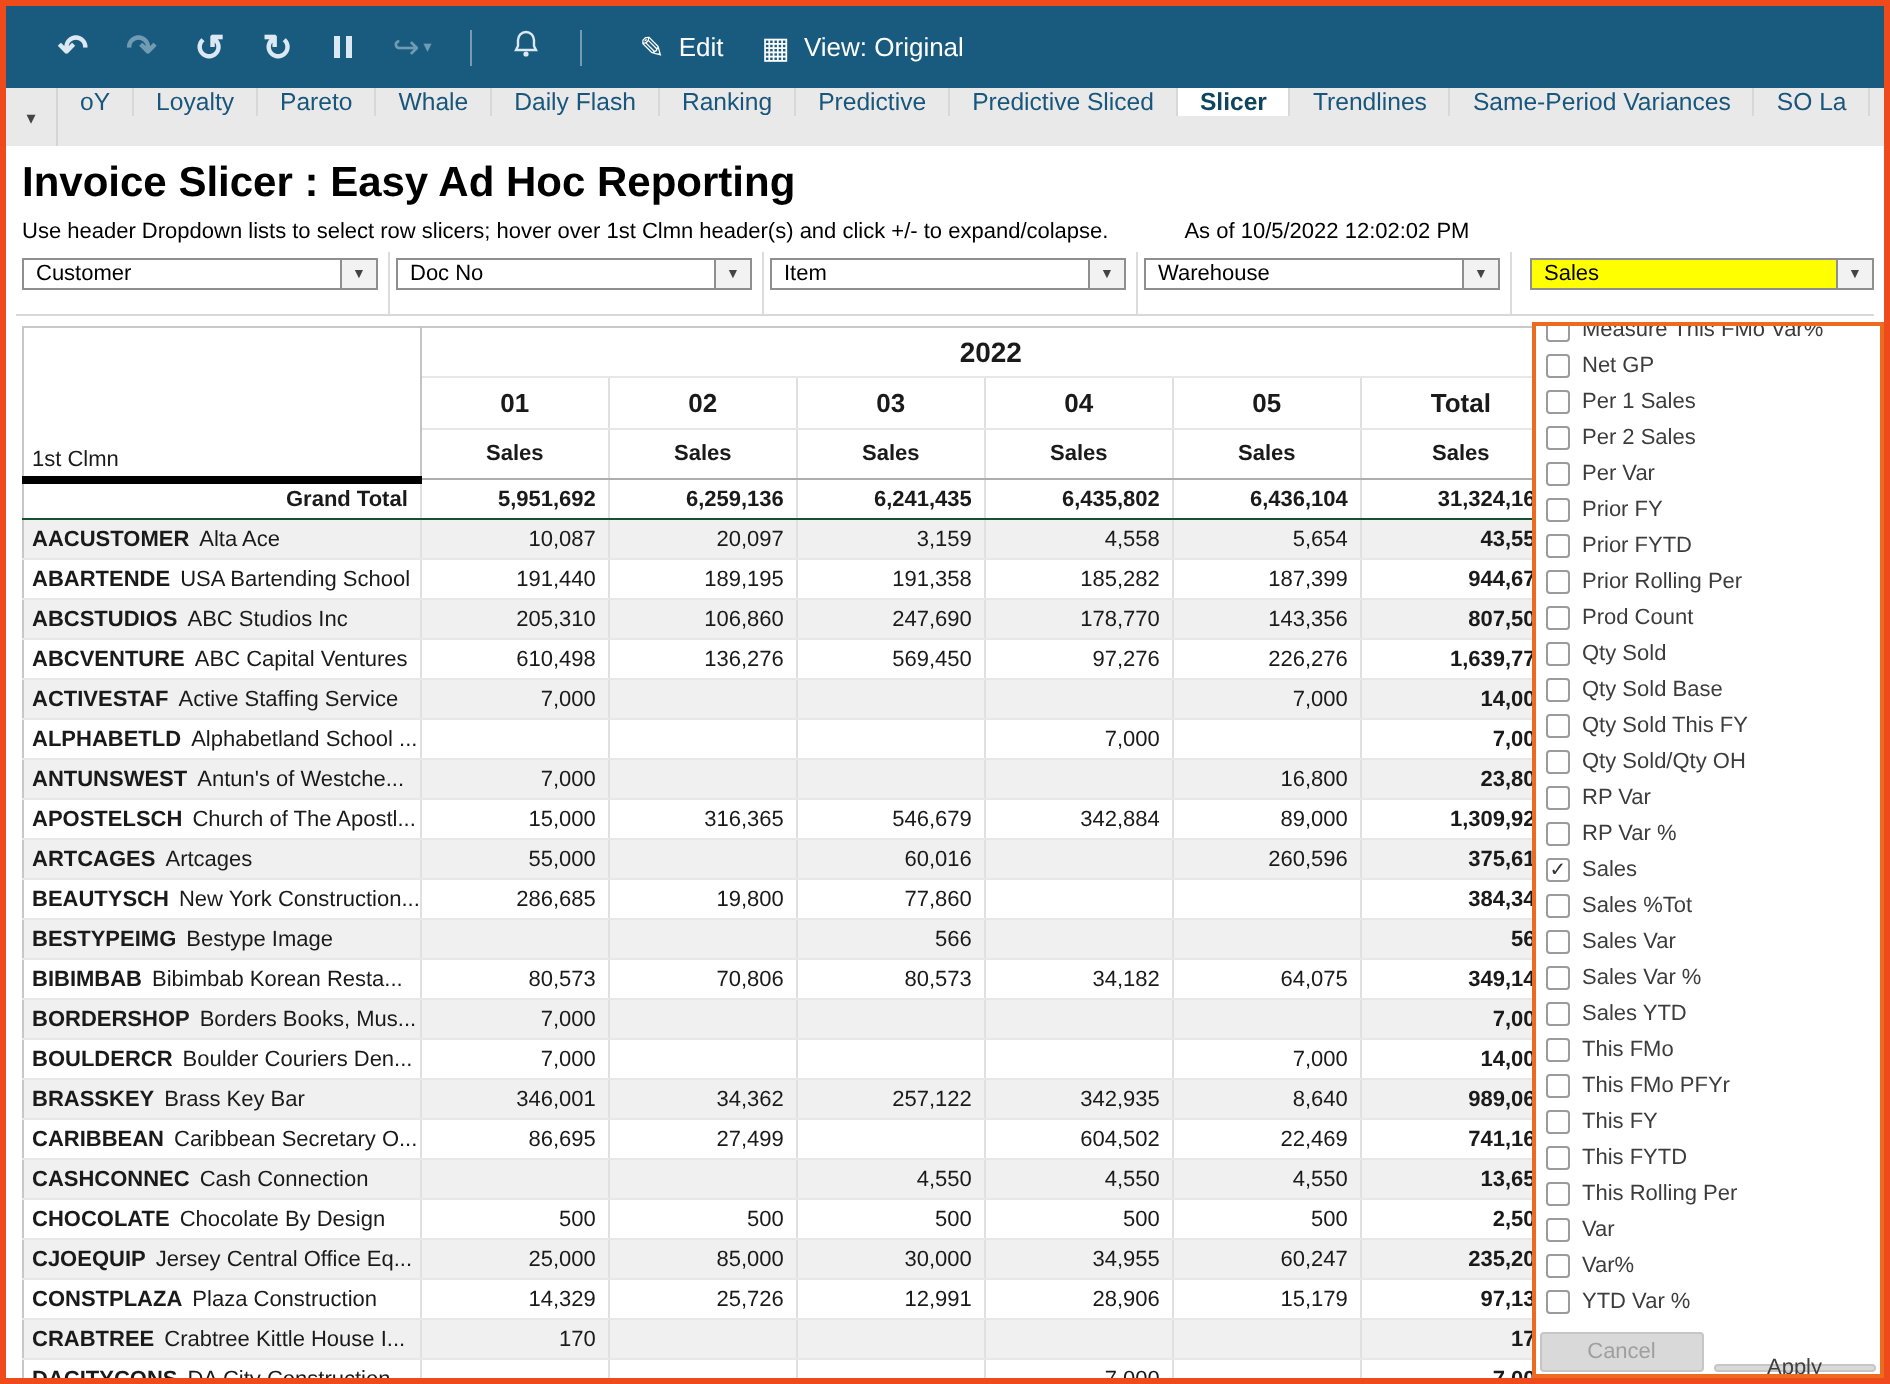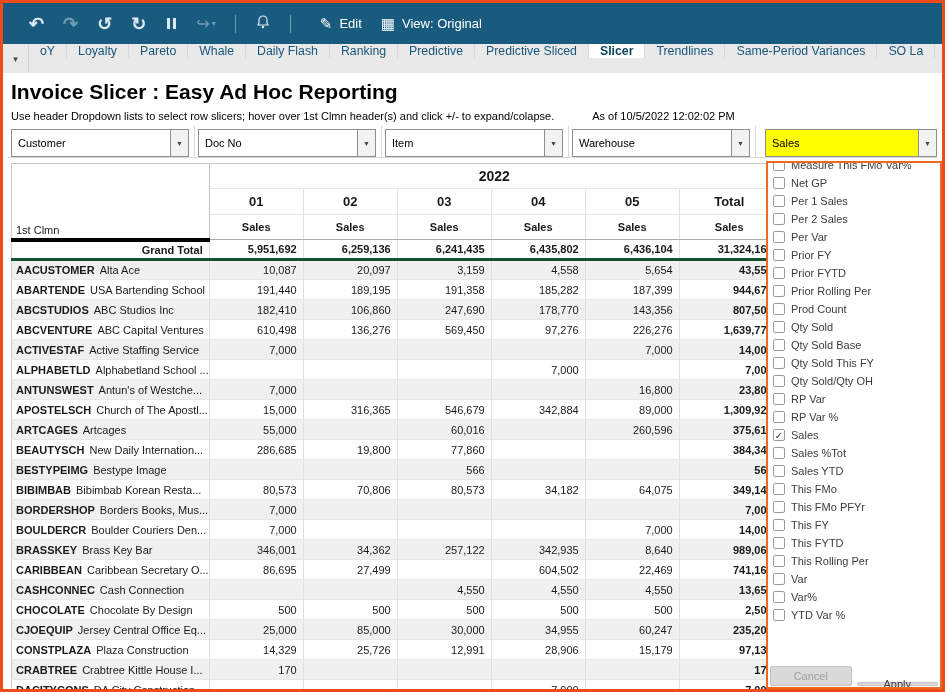--- a/index.html
+++ b/index.html
@@ -31,38 +31,38 @@
     white-space:nowrap;cursor:pointer;}
   .tab.active{background:#fff;font-weight:bold;color:#10455f;}
   
   .page-title{position:absolute;left:8px;top:77px;font-size:21px;font-weight:bold;color:#000;}
   .subtitle-row{position:absolute;left:8px;top:107px;font-size:11px;color:#000;white-space:nowrap;display:flex;}
   .asof{margin-left:38px;}
   
   .filters{position:absolute;left:5px;top:123px;width:929px;height:31px;border-bottom:1px solid #d9d9d9;}
   .fdiv{position:absolute;top:0;bottom:0;width:1px;background:#dcdcdc;}
   .combo{position:absolute;top:3px;display:flex;align-items:stretch;border:1px solid #8f8f8f;
-    background:#fff;height:28px;box-sizing:border-box;font-size:11px;cursor:pointer;}
+    background:#fff;height:16px;box-sizing:border-box;font-size:11px;cursor:pointer;}
   .combo-label{flex:1;display:flex;align-items:center;padding:0 6px;white-space:nowrap;overflow:hidden;color:#000;}
   .combo-caret{width:17px;border-left:1px solid #8f8f8f;display:flex;align-items:center;
     justify-content:center;font-size:7px;color:#444;background:#f2f2f2;flex:none;}
   .combo.yellow .combo-label{background:#ffff00;}
   
   .pivot-wrap{position:absolute;left:8px;top:160px;}
   #pivot{border-collapse:collapse;table-layout:fixed;background:#fff;border:1px solid #c8c8c8;
     font-family:"Liberation Sans",sans-serif;color:#1a1a1a;}
   #pivot td{border-right:1px solid #e0e0e0;border-bottom:1px solid #e7e7e7;padding:0;
     overflow:hidden;white-space:nowrap;}
   #pivot .corner{vertical-align:bottom;font-size:11px;padding:2px 4px;
     border-right:1px solid #c4c4c4;border-bottom:4px solid #000000;}
   #pivot .year{font-size:14px;font-weight:bold;text-align:center;height:24px;}
   #pivot .mon{font-size:13px;font-weight:bold;text-align:center;height:25px;}
   #pivot .meas{font-size:11px;font-weight:bold;text-align:center;height:24px;border-bottom:1px solid #aeaeae;}
   #pivot tbody tr{height:20px;}
-  #pivot .gt td{font-weight:bold;border-bottom:3px solid #14532d;}
+  #pivot .gt td{font-weight:bold;border-bottom:1px solid #14532d;}
   #pivot .gt-label{text-align:right;padding-right:6px;font-size:11px;}
   #pivot .lbl{padding-left:4px;font-size:11px;}
   #pivot .code{font-weight:bold;}
   #pivot .name{margin-left:5px;}
   #pivot .num{text-align:right;padding-right:6px;font-size:11px;}
   #pivot .total-col{font-weight:bold;}
   #pivot tr.band td{background:#f0f0f0;}
   
   .measure-panel{position:absolute;left:763px;top:158px;width:176px;height:528px;background:#fff;
     border:2px solid #ed6b21;box-sizing:border-box;overflow:hidden;z-index:5;}
@@ -218,21 +218,21 @@
           <td class="lbl"><span class="code">ABARTENDE</span><span class="name">USA Bartending School</span></td>
           <td class="num">191,440</td>
           <td class="num">189,195</td>
           <td class="num">191,358</td>
           <td class="num">185,282</td>
           <td class="num">187,399</td>
           <td class="num total-col">944,674</td>
         </tr>
         <tr class="band">
           <td class="lbl"><span class="code">ABCSTUDIOS</span><span class="name">ABC Studios Inc</span></td>
-          <td class="num">182,410</td>
+          <td class="num">205,310</td>
           <td class="num">106,860</td>
           <td class="num">247,690</td>
           <td class="num">178,770</td>
           <td class="num">143,356</td>
           <td class="num total-col">807,506</td>
         </tr>
         <tr class="">
           <td class="lbl"><span class="code">ABCVENTURE</span><span class="name">ABC Capital Ventures</span></td>
           <td class="num">610,498</td>
           <td class="num">136,276</td>
@@ -280,21 +280,21 @@
         <tr class="band">
           <td class="lbl"><span class="code">ARTCAGES</span><span class="name">Artcages</span></td>
           <td class="num">55,000</td>
           <td class="num"></td>
           <td class="num">60,016</td>
           <td class="num"></td>
           <td class="num">260,596</td>
           <td class="num total-col">375,612</td>
         </tr>
         <tr class="">
-          <td class="lbl"><span class="code">BEAUTYSCH</span><span class="name">New Daily Internation...</span></td>
+          <td class="lbl"><span class="code">BEAUTYSCH</span><span class="name">New York Construction...</span></td>
           <td class="num">286,685</td>
           <td class="num">19,800</td>
           <td class="num">77,860</td>
           <td class="num"></td>
           <td class="num"></td>
           <td class="num total-col">384,345</td>
         </tr>
         <tr class="band">
           <td class="lbl"><span class="code">BESTYPEIMG</span><span class="name">Bestype Image</span></td>
           <td class="num"></td>
@@ -472,20 +472,28 @@
       <div class="mp-item">
         <span class="checkbox checked"></span>
         <span>Sales</span>
       </div>
       <div class="mp-item">
         <span class="checkbox"></span>
         <span>Sales %Tot</span>
       </div>
       <div class="mp-item">
         <span class="checkbox"></span>
+        <span>Sales Var</span>
+      </div>
+      <div class="mp-item">
+        <span class="checkbox"></span>
+        <span>Sales Var %</span>
+      </div>
+      <div class="mp-item">
+        <span class="checkbox"></span>
         <span>Sales YTD</span>
       </div>
       <div class="mp-item">
         <span class="checkbox"></span>
         <span>This FMo</span>
       </div>
       <div class="mp-item">
         <span class="checkbox"></span>
         <span>This FMo PFYr</span>
       </div>

